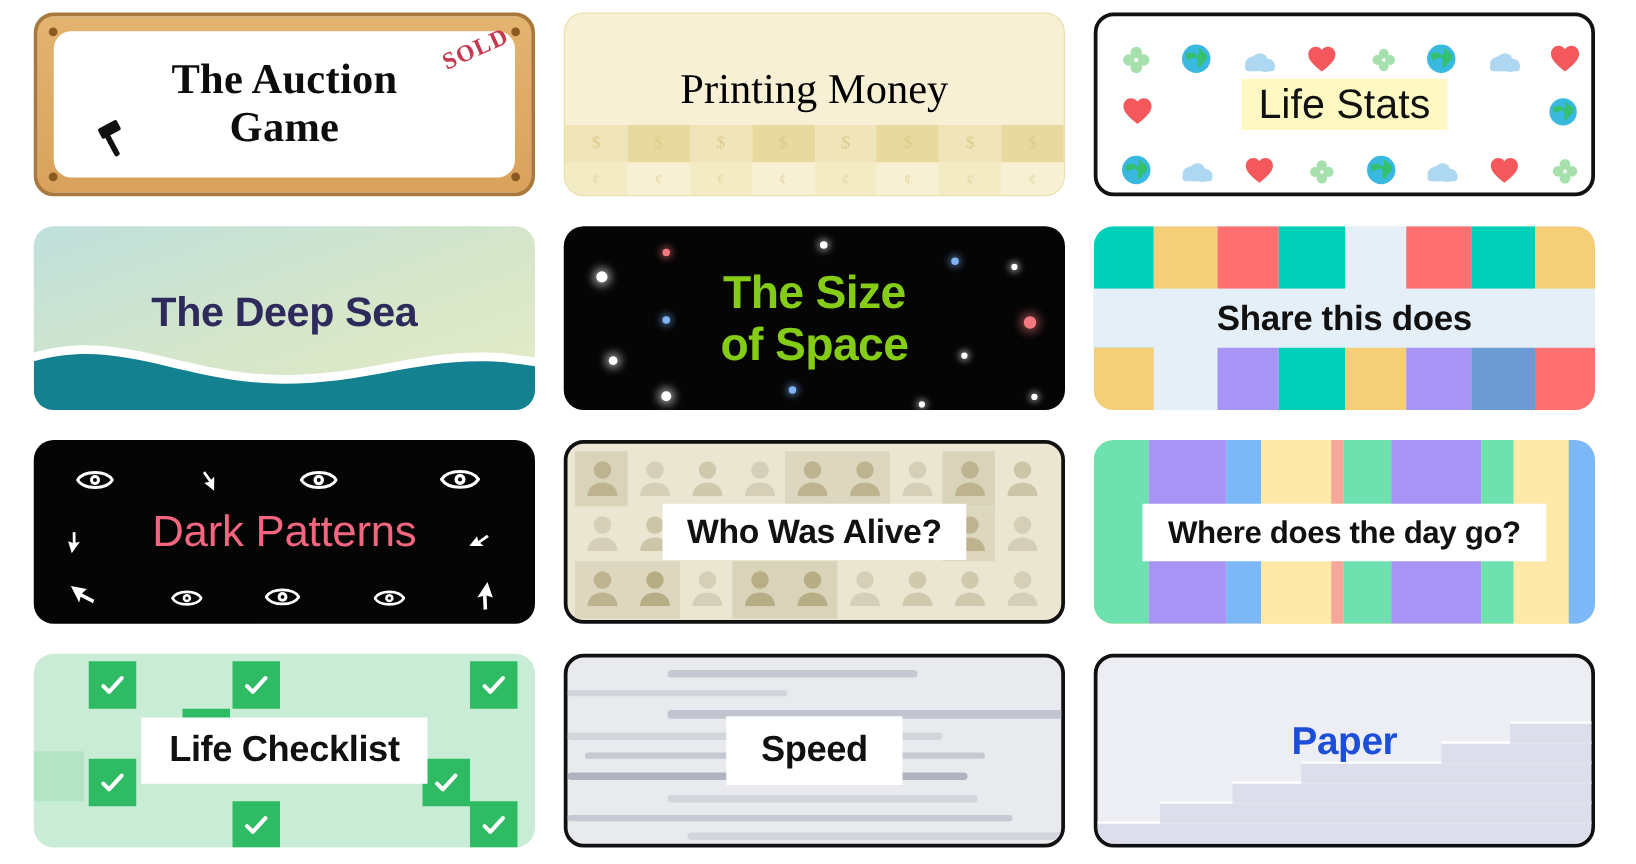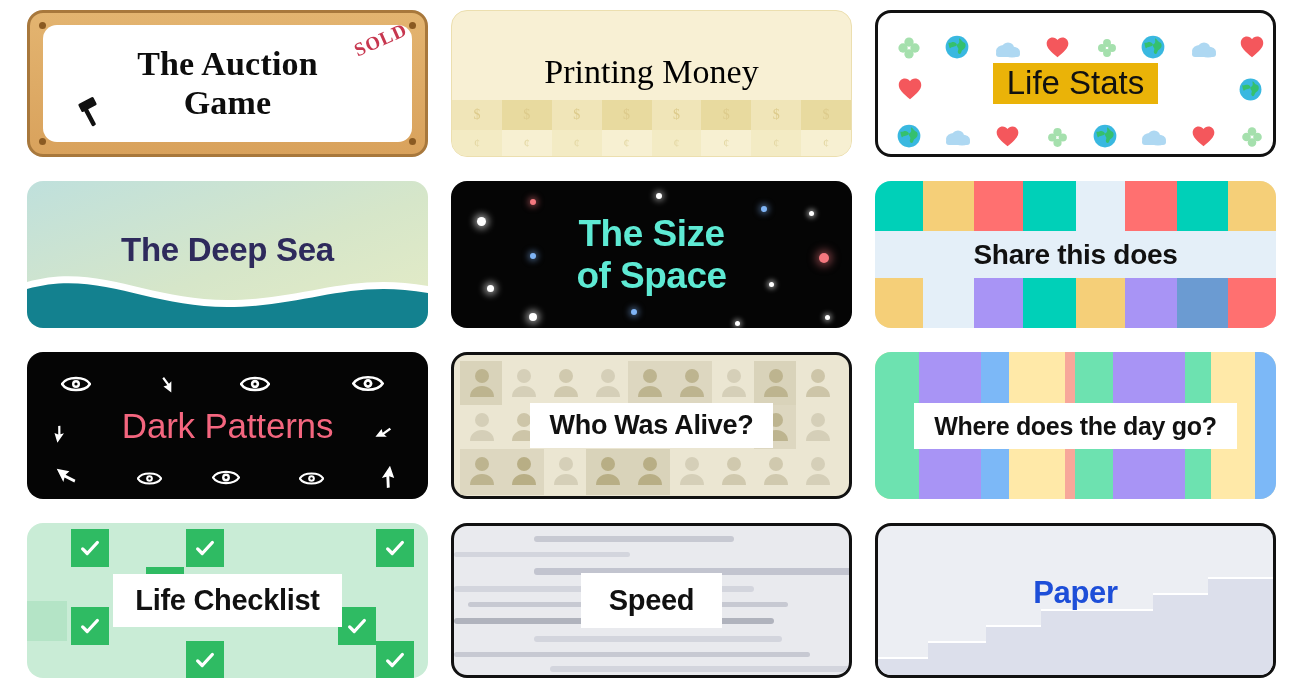--- a/index.html
+++ b/index.html
@@ -63,30 +63,30 @@
   .money-band2{position:absolute;left:0;right:0;bottom:0;height:26px;display:flex;z-index:2;}
   .money-band2 .cell{
     flex:1;display:flex;align-items:center;justify-content:center;
     font-family:"Liberation Serif",serif;font-size:12px;color:#e4d8a4;
   }
 
   
   .c-life{background:#ffffff;border:3px solid #111;box-sizing:border-box;}
   .life-title{font-size:33px;font-weight:400;color:#111;}
   .emoji{position:absolute;z-index:2;font-size:0;}
-  .life-label{position:relative;z-index:6;background:#eab308;padding:2px 14px;}
+  .life-label{position:relative;z-index:6;background:#fef9c3;padding:2px 14px;}
 
   
   .c-sea{background:linear-gradient(160deg,#bfe0dc 0%,#d6e6c9 55%,#e6ecc6 100%);}
   .sea-title{font-size:33px;font-weight:700;color:#2e2a5c;letter-spacing:-.3px;}
   .wave{position:absolute;left:0;right:0;bottom:0;height:72px;z-index:2;}
 
   
   .c-space{background:#050505;}
-  .space-title{font-size:37px;font-weight:700;color:#5eead4;letter-spacing:-.5px;}
+  .space-title{font-size:37px;font-weight:700;color:#84cc16;letter-spacing:-.5px;}
   .star{position:absolute;border-radius:50%;z-index:2;}
 
   
   .c-share{background:#e4eff8;}
   .share-title{font-size:28px;font-weight:700;color:#111;letter-spacing:-.3px;}
   .share-cell{position:absolute;z-index:1;}
   .share-band{
     position:absolute;left:0;right:0;top:50px;height:47px;background:#e4eff8;z-index:3;
   }
 

